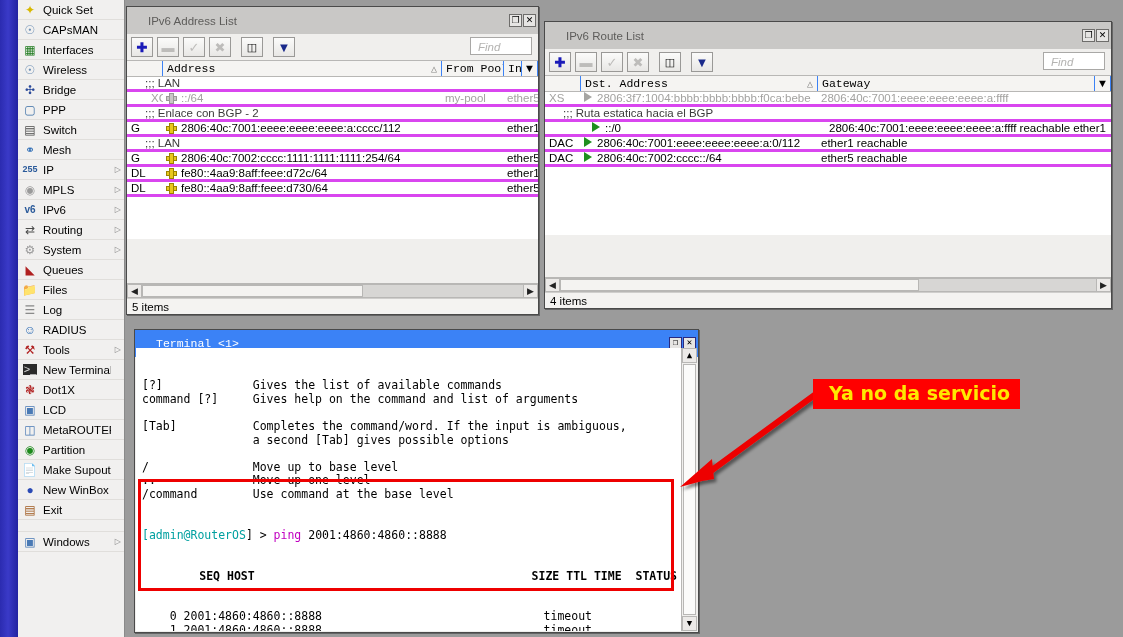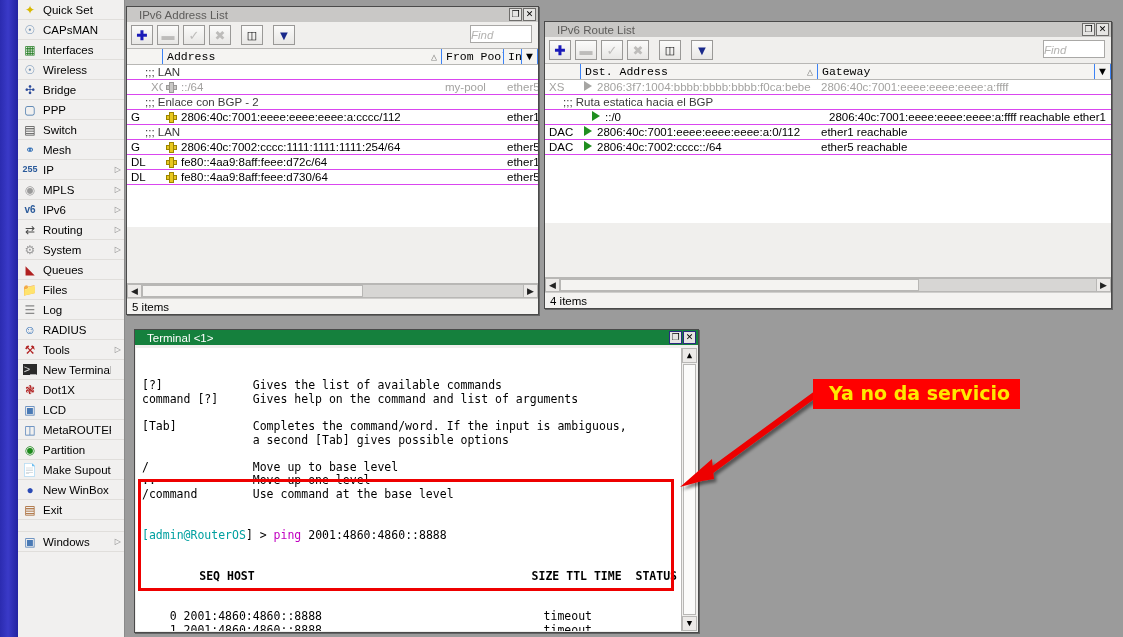--- a/index.html
+++ b/index.html
@@ -72,28 +72,28 @@
 
   
   .win {
     position: absolute;
     background: #f0efed;
     border: 1px solid #4a4a4a;
     box-shadow: 1px 1px 0 rgba(0,0,0,0.35);
     box-sizing: border-box;
   }
   .win-title {
-    height: 15px;
+    height: 27px;
     display: flex; align-items: center;
-    padding-left: 12px;
+    padding-left: 21px;
     font-size: 11.5px;
     box-sizing: border-box;
   }
   .win-title.inactive { background: #c9c8c6; color: #5d5c5a; }
-  .win-title.active   { background: #15803d; color: #ffffff; }
+  .win-title.active   { background: #3b82f6; color: #ffffff; font-family: Liberation Mono, monospace; }
   .win-title .wt-text { flex: 1 1 auto; white-space: nowrap; }
   .win-btns { display: flex; gap: 1px; padding-right: 2px; }
   .win-btn {
     width: 13px; height: 13px;
     border: 1px solid #6e6d6b;
     background: #e6e5e3;
     display: flex; align-items: center; justify-content: center;
     font-size: 9px; line-height: 1; color: #000;
     box-sizing: border-box;
   }
@@ -118,21 +118,21 @@
   }
   .tb-btn.dim { color: #bdbcba; }
   .tb-gap { width: 6px; }
   .find-box {
     position: absolute; right: 6px; top: 3px;
     width: 62px; height: 18px;
     border: 1px solid #a9a8a6;
     background: #fff;
     color: #b4b3b1;
     font-size: 11.5px; font-style: italic;
-    padding-left: 0;
+    padding-left: 7px;
     line-height: 18px;
     box-sizing: border-box;
   }
 
   
   .tbl-head {
     display: flex;
     height: 17px;
     background: #f5f4f2;
     border-top: 1px solid #b8b7b5;
@@ -151,21 +151,21 @@
     font-family: Liberation Mono, monospace;
   }
   .th .sortmark { position:absolute; right:4px; top:1px; color:#8a8987; font-size:10px;}
   .th.dropcap { flex: 0 0 16px; padding:0; display:flex; align-items:center; justify-content:center;}
   .tbl-body { background: #ffffff; position: relative; overflow: hidden; }
   .row {
     display: flex;
     height: 15px;
     align-items: center;
     font-size: 11.5px;
-    border-bottom: 1px solid #d946ef;
+    border-bottom: 3px solid #d946ef;
     box-sizing: border-box;
     white-space: nowrap;
   }
   .row.comment { color: #3b3b3b; }
   .row.disabled { color: #a3a2a0; }
   .cell { overflow: hidden; box-sizing: border-box; padding-left: 3px; }
   .cell.flags { text-align: left; padding-left: 4px; }
   .cmt-text { padding-left: 18px; }
 
   

